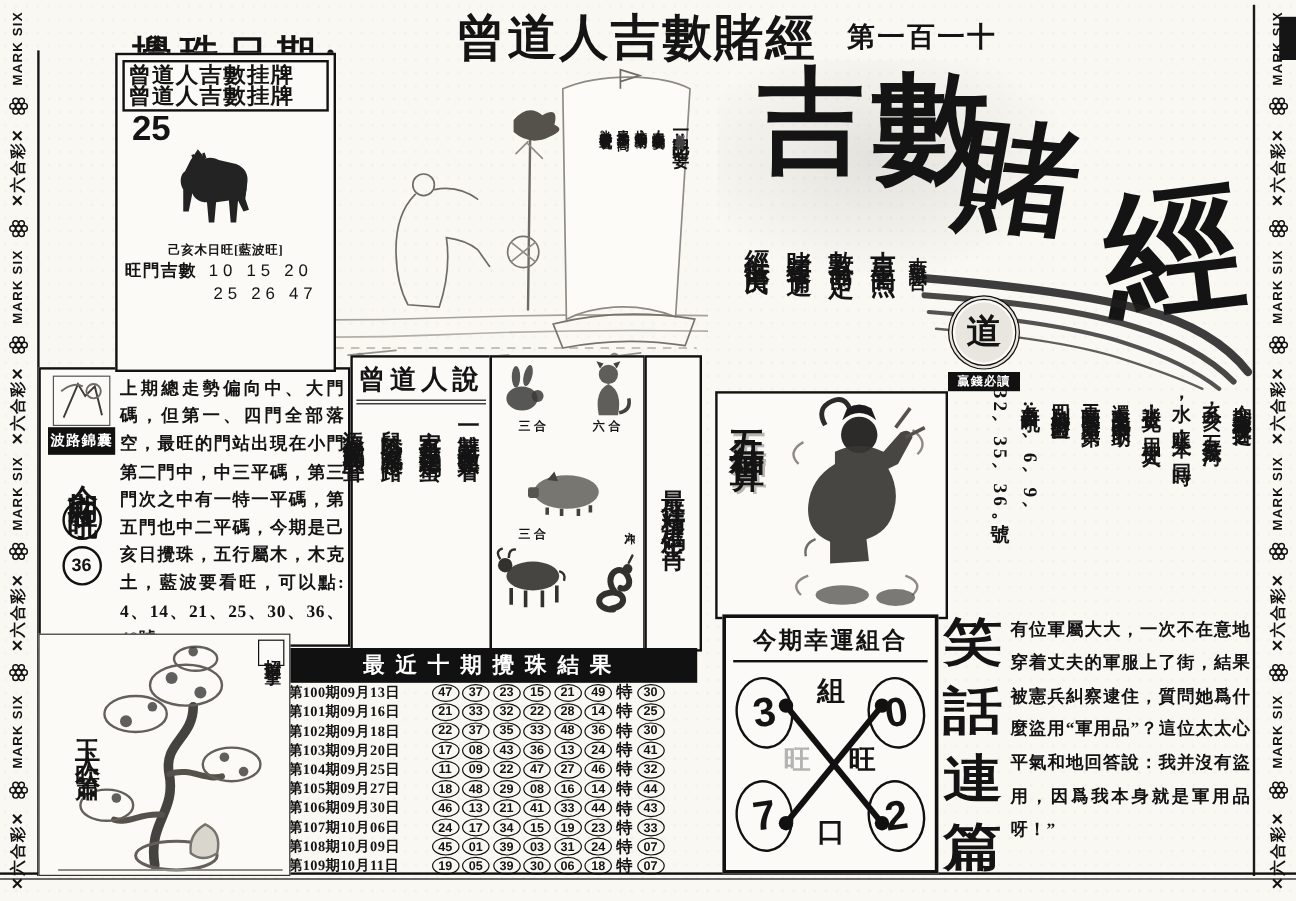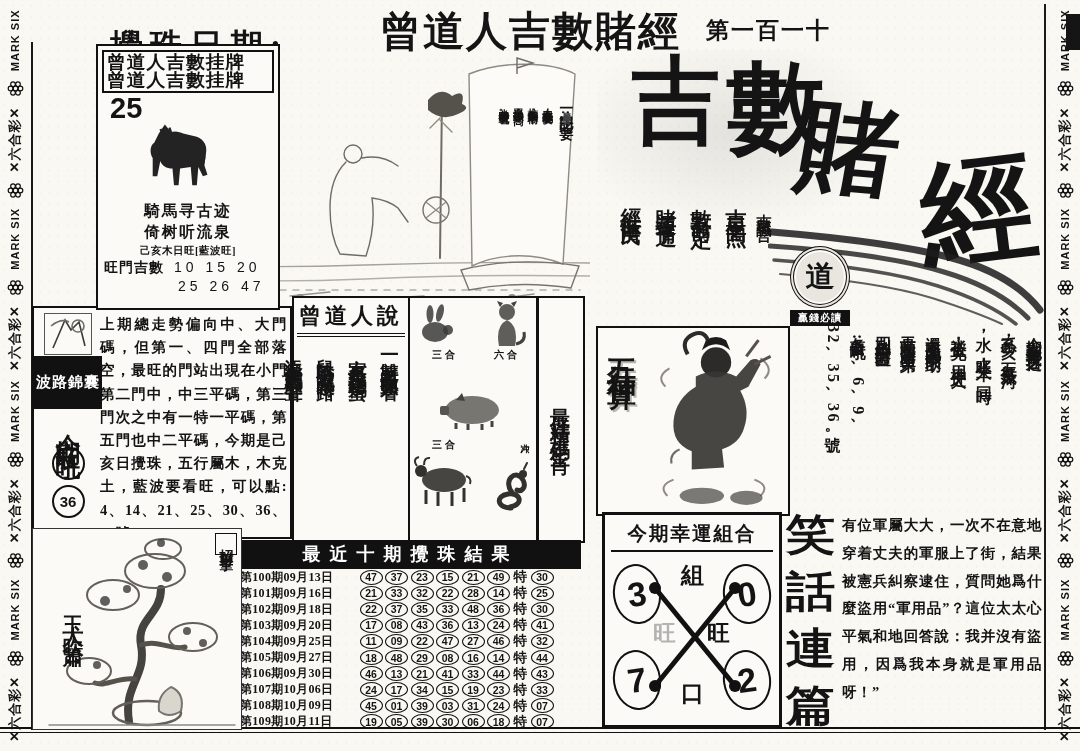--- a/index.html
+++ b/index.html
@@ -49,22 +49,22 @@
   #sail-text{position:absolute;left:468px;top:100px;width:106px;height:178px;writing-mode:vertical-rl;}
   #sail-text .vcol{font-size:10.5px;font-weight:600;letter-spacing:1px;margin-left:2px;line-height:1.2;}
   #sail-text .vcol:first-child{font-size:14px;font-weight:900;letter-spacing:2px;margin-left:4px;}
   #sail-flag{position:absolute;left:560px;top:106px;writing-mode:vertical-rl;font-size:8px;font-weight:700;
              color:#444;letter-spacing:1px;}
   
   #bolu{position:absolute;left:32px;top:306px;width:260px;height:233px;border:2.5px solid #111;
         background:#fbfaf6;display:flex;padding:5px 3px 3px 5px;box-sizing:border-box;gap:3px;}
   .bolu-left{width:58px;display:flex;flex-direction:column;align-items:center;flex:0 0 auto;}
   .badge-img{width:46px;height:40px;border:1px solid #555;}
-  .badge-bar{background:#111;color:#fff;font-size:15px;font-weight:700;letter-spacing:1px;
-             padding:17px 2px;margin-top:1px;white-space:nowrap;}
+  .badge-bar{background:#111;color:#fff;font-size:12px;font-weight:700;letter-spacing:1px;
+             padding:3px 2px;margin-top:1px;white-space:nowrap;}
   .bolu-title{writing-mode:vertical-rl;font-size:25px;font-weight:900;letter-spacing:7px;margin-top:5px;}
   .bolu-circ{width:29px;height:29px;border:2.5px solid #111;border-radius:50%;display:flex;align-items:center;
              justify-content:center;font-size:15px;font-weight:800;margin-top:5px;
              font-family:"Liberation Sans","DejaVu Sans",sans-serif;flex:0 0 auto;}
   .bolu-body{flex:1;font-size:14.5px;font-weight:700;line-height:1.6;text-align:justify;letter-spacing:.5px;}
   
   #caodao{position:absolute;left:292px;top:296px;width:114px;height:243px;border:2px solid #111;background:#fbfaf6;}
   .cd-title{font-size:22px;font-weight:900;text-align:center;letter-spacing:4px;padding:3px 0 2px 0;
             border-bottom:4px double #111;margin:0 3px;}
   .cd-verses{writing-mode:vertical-rl;height:196px;margin:7px 6px 0 0;float:right;}
@@ -331,24 +331,20 @@
     <div class="gp-titlebox" data-interactable="false">
       <div class="gp-line" data-interactable="false">曾道人吉數挂牌</div>
       <div class="gp-line" data-interactable="false">曾道人吉數挂牌</div>
     </div>
     <div id="gp-num" data-interactable="false">25</div>
     <svg id="horse-svg" viewBox="0 0 46 50" data-interactable="false">
       <path fill="#232323" d="M13,7 l4,-6 4,5 c3,-1 6,0 8,1 l9,2 c5,2 7,6 6,11 l-1,8 2,6 -3,1 -3,-6 -1,12 -3,0 -1,-12 -7,1 -1,11 -3,0 -1,-11 c-4,0 -7,-2 -8,-5 l-2,10 -3,0 0,-12 c-2,-3 -2,-8 1,-10 z"></path>
       <path d="M40,14 q4,6 2,12" stroke="#232323" stroke-width="2" fill="none"></path>
       <path d="M14,4 l2,3 M20,3 l1,3" stroke="#232323" stroke-width="1.5"></path>
     </svg>
-    <div class="gp-poem" data-interactable="false">
-      <div data-interactable="false">騎馬寻古迹</div>
-      <div data-interactable="false">倚树听流泉</div>
-    </div>
     <div class="gp-note" data-interactable="false">己亥木日旺[藍波旺]</div>
     <div class="gp-lucky" data-interactable="false">
       <div class="gp-lucky-row1">
         <span class="gp-lucky-label" data-interactable="false">旺門吉數</span>
         <span class="gp-lucky-nums" data-interactable="false">10 15 20</span>
       </div>
       <div class="gp-lucky-row2 gp-lucky-nums" data-interactable="false">25 26 47</div>
     </div>
   </div>
 

